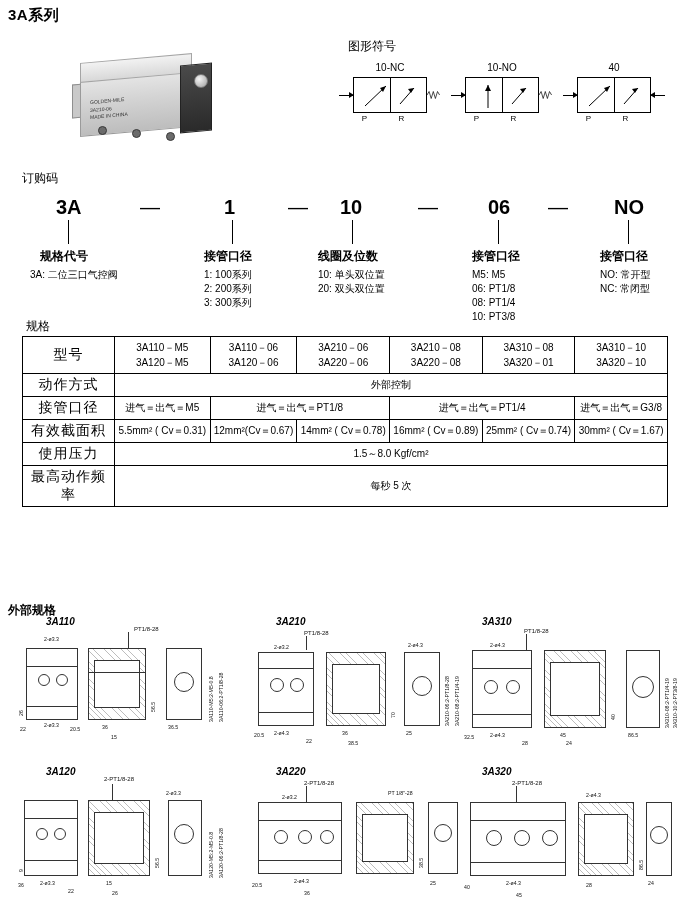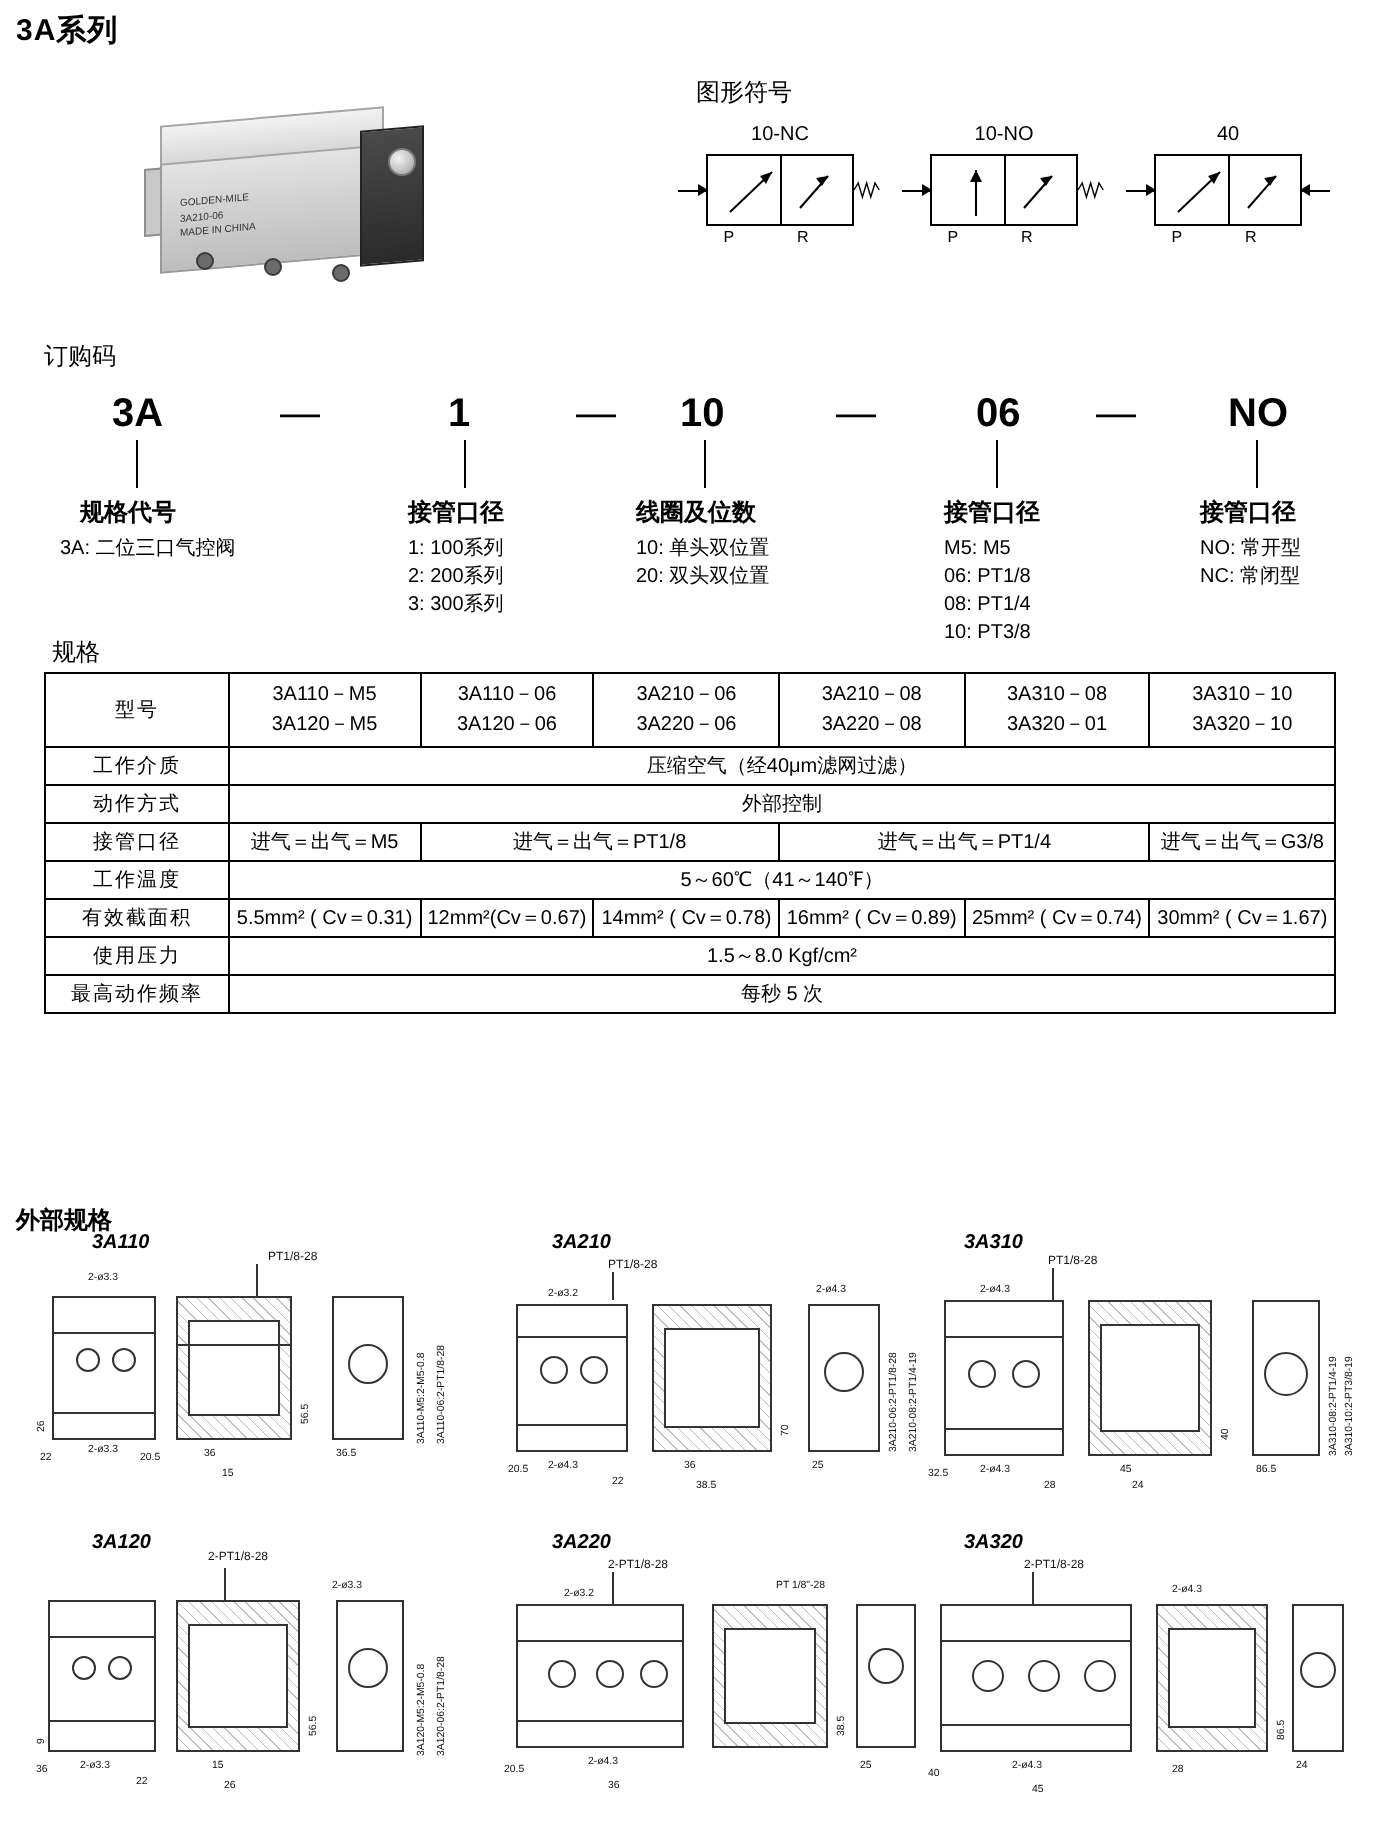--- a/index.html
+++ b/index.html
@@ -86,21 +86,21 @@
   
   .spec-title { position: absolute; left: 26px; top: 318px; font-size: 12px; }
   table.spec {
     position: absolute; left: 22px; top: 336px; width: 646px;
     border-collapse: collapse; font-size: 10px;
   }
   table.spec td {
     border: 1px solid #000; text-align: center; vertical-align: middle;
     padding: 2px 1px; height: 18px;
   }
-  table.spec td.lbl { width: 92px; font-size: 10px; letter-spacing: 1px; }
+  table.spec td.lbl { width: 92px; font-size: 14px; letter-spacing: 1px; }
   table.spec td.model { line-height: 1.5; padding: 3px 1px; }
 
   
   .ext-title { position: absolute; left: 8px; top: 602px; font-size: 12px; font-weight: bold; }
   .draw-label { position: absolute; font-size: 10px; font-weight: bold; font-style: italic; }
   .draw-cell { position: absolute; }
 
   .dwg { position: absolute; border: 0.8px solid #333; background: #fff; }
   .dwg.hatch {
     background-image: repeating-linear-gradient(45deg, #bdbdbd 0, #bdbdbd 0.5px, transparent 0.5px, transparent 4px);
@@ -272,37 +272,29 @@
       <td class="model">
         <span>3A310－08</span><br>
         <span>3A320－01</span>
       </td>
       <td class="model">
         <span>3A310－10</span><br>
         <span>3A320－10</span>
       </td>
     </tr>
     <tr>
-      <td class="lbl">工作介质</td>
-      <td colspan="6">压缩空气（经40μm滤网过滤）</td>
-    </tr>
-    <tr>
       <td class="lbl">动作方式</td>
       <td colspan="6">外部控制</td>
     </tr>
     <tr>
       <td class="lbl">接管口径</td>
       <td>进气＝出气＝M5</td>
       <td colspan="2">进气＝出气＝PT1/8</td>
       <td colspan="2">进气＝出气＝PT1/4</td>
       <td>进气＝出气＝G3/8</td>
-    </tr>
-    <tr>
-      <td class="lbl">工作温度</td>
-      <td colspan="6">5～60℃（41～140℉）</td>
     </tr>
     <tr>
       <td class="lbl">有效截面积</td>
       <td>5.5mm² ( Cv＝0.31)</td>
       <td>12mm²(Cv＝0.67)</td>
       <td>14mm² ( Cv＝0.78)</td>
       <td>16mm² ( Cv＝0.89)</td>
       <td>25mm² ( Cv＝0.74)</td>
       <td>30mm² ( Cv＝1.67)</td>
     </tr>

